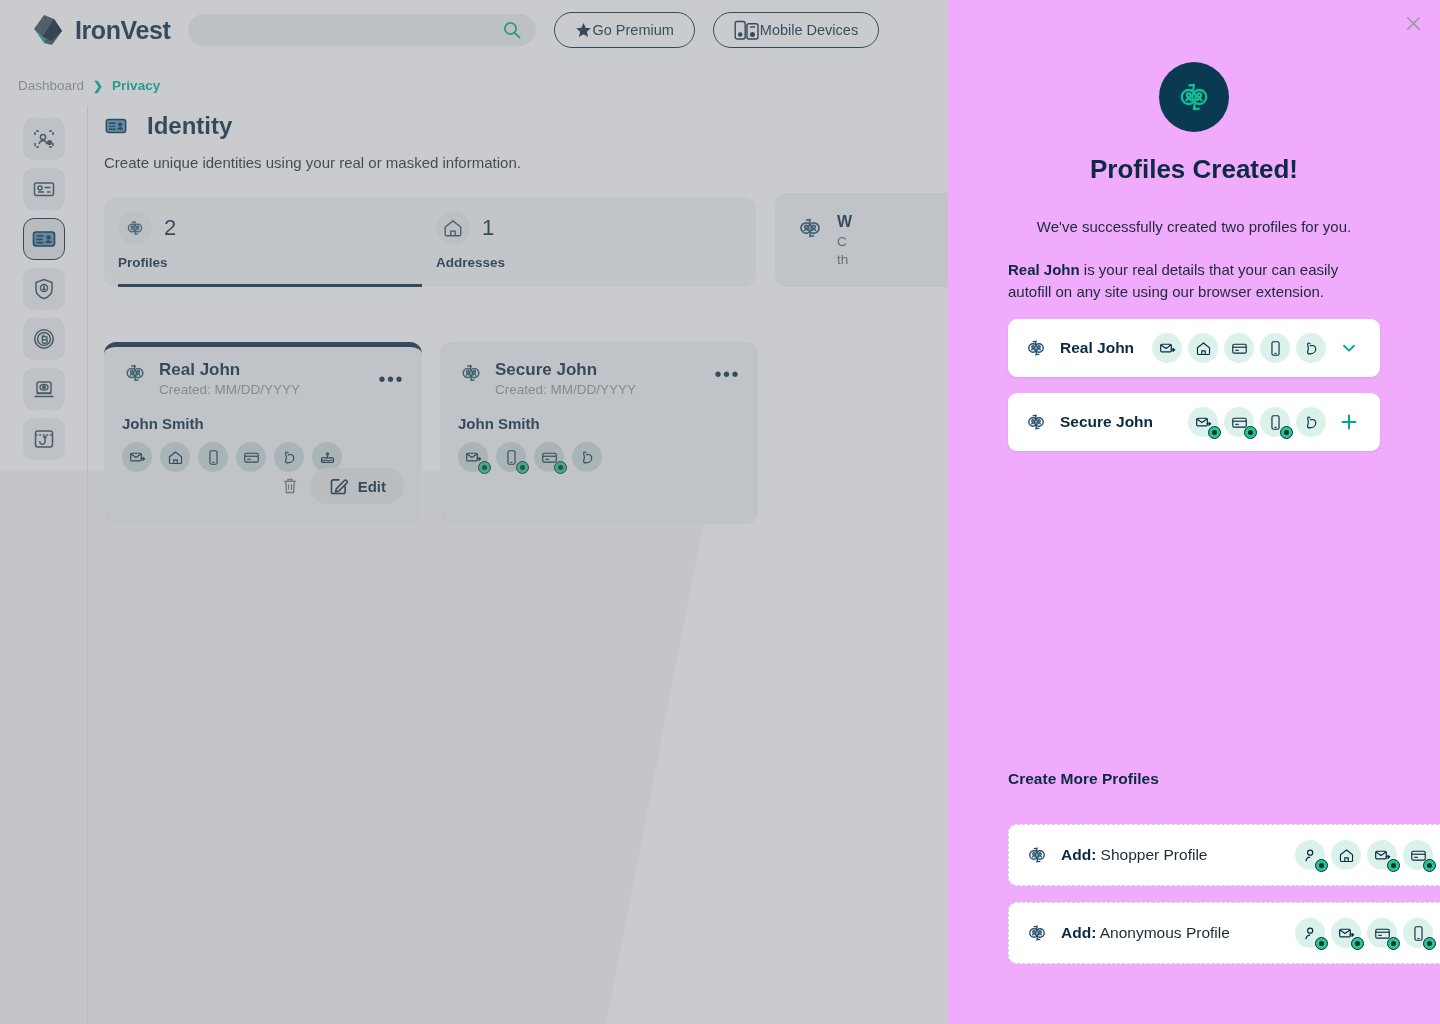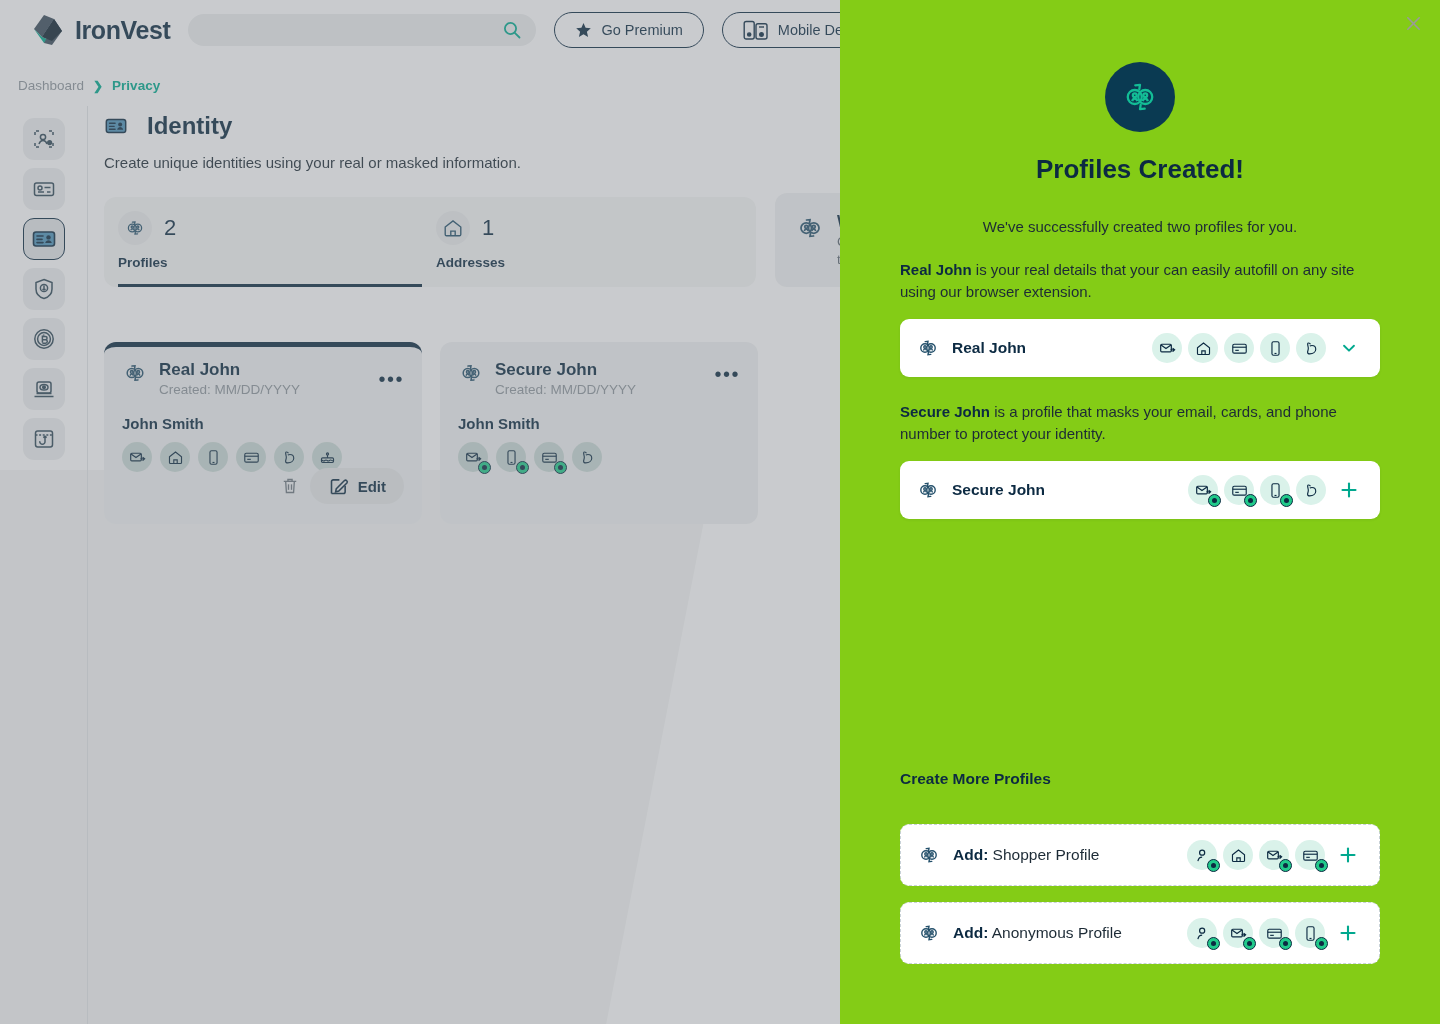--- a/index.html
+++ b/index.html
@@ -56,21 +56,21 @@
     padding: 0 14px 0 18px;
   }
   .search-input {
     flex: 1; border: none; background: transparent; outline: none;
     font-family: "Liberation Sans", sans-serif; font-size: 14px;
     color: #0c2a42;
   }
   .search-input::placeholder { color: #9aa2aa; }
   .pill {
     height: 36px; border: 1.6px solid #0c2a42; border-radius: 20px;
-    display: flex; align-items: center; gap: 9px;
+    display: flex; align-items: center; 
     padding: 0 20px; margin-left: 18px;
     color: #0c2a42; font-size: 14.5px; font-weight: 500;
     background: transparent; cursor: pointer;
     font-family: "Liberation Sans", sans-serif;
     white-space: nowrap;
   }
 
   
   .crumbs {
     position: absolute; left: 18px; top: 78px;
@@ -178,22 +178,22 @@
     padding: 20px 0 0 20px;
     display: flex; gap: 12px;
     z-index: 5;
   }
   .ghost-t { font-size: 16px; font-weight: bold; color: #0c2a42; }
   .ghost-l { font-size: 13.5px; color: #5a656f; margin-top: 3px; }
 
   
   .panel {
     position: absolute; right: 0; top: 0;
-    width: 600px; height: 1024px;
-    background: #84cc16;
+    width: 492px; height: 1024px;
+    background: #f0abfc;
     z-index: 100;
     overflow: hidden;
   }
   .panel-close {
     position: absolute; right: 14px; top: 10px;
     width: 26px; height: 26px; cursor: pointer;
     display: flex; align-items: center; justify-content: center;
   }
   .hero {
     margin: 62px auto 0; width: 70px; height: 70px;
@@ -692,23 +692,20 @@
             </svg>
           </span>
           <span class="chev">
             <svg width="18" height="18" viewBox="0 0 20 20" fill="none" stroke="#00a88e" stroke-width="2.1" stroke-linecap="round" stroke-linejoin="round">
               <polyline points="4.5,7.5 10,13 15.5,7.5"></polyline>
             </svg>
           </span>
         </div>
       </div>
 
-      <p class="para">
-        <b>Secure John</b><span> is a profile that masks your email, cards, and phone number to protect your identity.</span>
-      </p>
 
       <div class="prow">
         <span>
           <svg width="24" height="24" viewBox="0 0 24 24" fill="none" stroke="#24506b" stroke-width="1.4">
             <circle cx="9" cy="12" r="4.2"></circle>
               <circle cx="15" cy="12" r="4.2"></circle>
             <circle cx="9" cy="11" r="1.2"></circle>
               <path d="M7.4 14.4c.4-1 1-1.5 1.6-1.5s1.2.5 1.6 1.5"></path>
             <circle cx="15" cy="11" r="1.2"></circle>
               <path d="M13.4 14.4c.4-1 1-1.5 1.6-1.5s1.2.5 1.6 1.5"></path>

